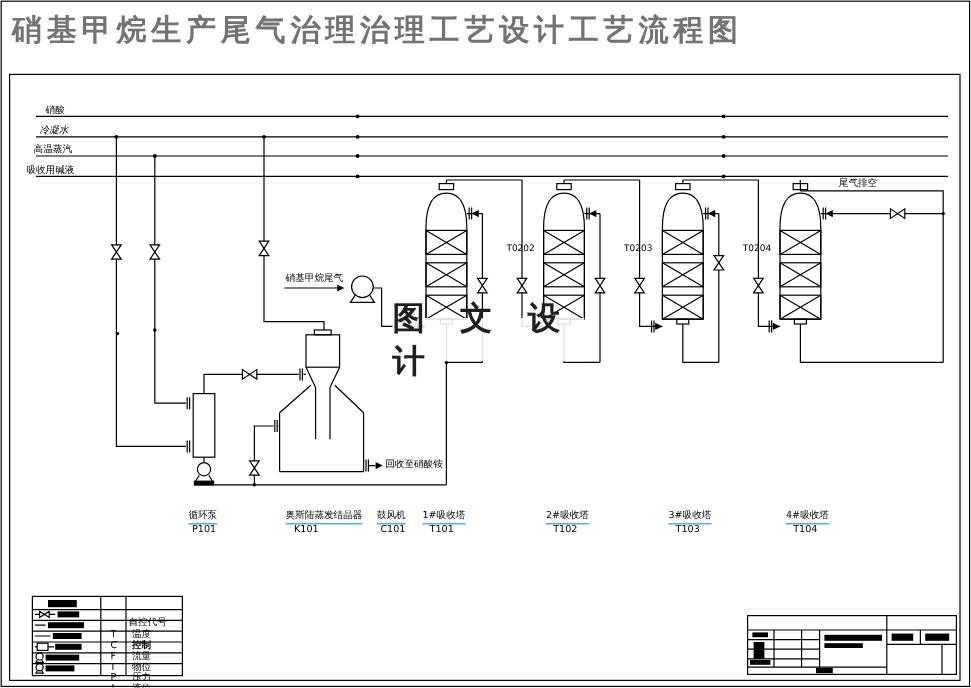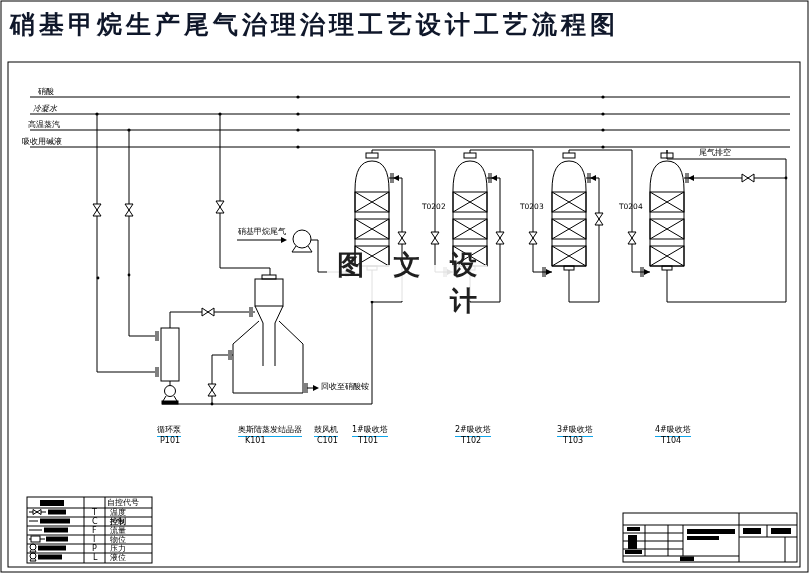--- a/index.html
+++ b/index.html
@@ -15,21 +15,21 @@
     font-weight:bold;font-size:25px;letter-spacing:4px;white-space:nowrap;
   }
   .equip-name{border-bottom:1px solid #0ea5e9;padding-bottom:1px;}
   .watermark{
     position:absolute;left:327px;top:265px;width:160px;height:36px;
     display:flex;align-items:center;justify-content:center;
     background:rgba(255,255,255,0.88);
     font-size:27px;font-weight:bold;letter-spacing:10px;
     font-family:"DejaVu Sans",sans-serif;
   }
-  .legend-text{position:absolute;font-size:8px;line-height:1;white-space:nowrap;}
+  .legend-text{position:absolute;font-size:8px;line-height:1;white-space:nowrap;margin-top:16px;}
 </style>
 </head>
 <body>
 
 <svg id="drawing" width="809" height="573" viewBox="0 0 809 573" xmlns="http://www.w3.org/2000/svg">
   <defs>
     <g id="tower">
       <path d="M355,190 Q355,161 372,161 Q389,161 389,190"></path>
       <rect x="366" y="153" width="12" height="5"></rect>
       <path d="M372,150 V153"></path>
@@ -185,21 +185,21 @@
         <rect x="687" y="529" width="48" height="5"></rect>
         <rect x="687" y="536" width="32" height="4"></rect>
         <rect x="680" y="556.5" width="14" height="4.5"></rect>
         <rect x="743" y="528" width="18" height="6"></rect>
         <rect x="771" y="528" width="20" height="6"></rect>
       </g>
     </g>
   </g>
 </svg>
 
-<div class="page-title" style="color:#0f172a;">硝基甲烷生产尾气治理治理工艺设计工艺流程图</div>
+<div class="page-title" style="color:#737373;">硝基甲烷生产尾气治理治理工艺设计工艺流程图</div>
 
 <div class="lbl" style="left:38px;top:88px;">硝酸</div>
 <div class="lbl" style="left:33px;top:105px;font-style:italic;">冷凝水</div>
 <div class="lbl" style="left:28px;top:121px;">高温蒸汽</div>
 <div class="lbl" style="left:22px;top:138px;">吸收用碱液</div>
 
 <div class="lbl" style="left:238px;top:228px;">硝基甲烷尾气</div>
 <div class="lbl" style="left:699px;top:149px;">尾气排空</div>
 <div class="lbl" style="left:321px;top:383px;text-align:right;">回收至硝酸铵</div>
 
@@ -229,13 +229,13 @@
 <div class="legend-text" style="left:110px;top:518px;font-weight:bold;">控制</div>
 <div class="legend-text" style="left:92px;top:527px;">F</div>
 <div class="legend-text" style="left:110px;top:527px;">流量</div>
 <div class="legend-text" style="left:93px;top:536px;">I</div>
 <div class="legend-text" style="left:110px;top:536px;">物位</div>
 <div class="legend-text" style="left:92px;top:545px;">P</div>
 <div class="legend-text" style="left:110px;top:545px;">压力</div>
 <div class="legend-text" style="left:93px;top:554px;">L</div>
 <div class="legend-text" style="left:110px;top:554px;">液位</div>
 
-<div class="watermark" style="color:#1f1f1f;text-align:right;">图 文 设 计</div>
+<div class="watermark" style="color:#1f1f1f;">图 文 设 计</div>
 
 </body></html>

